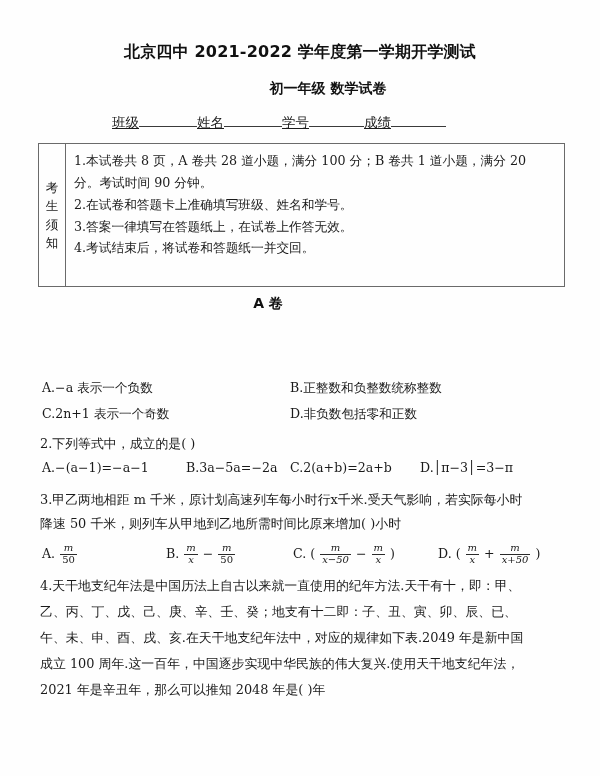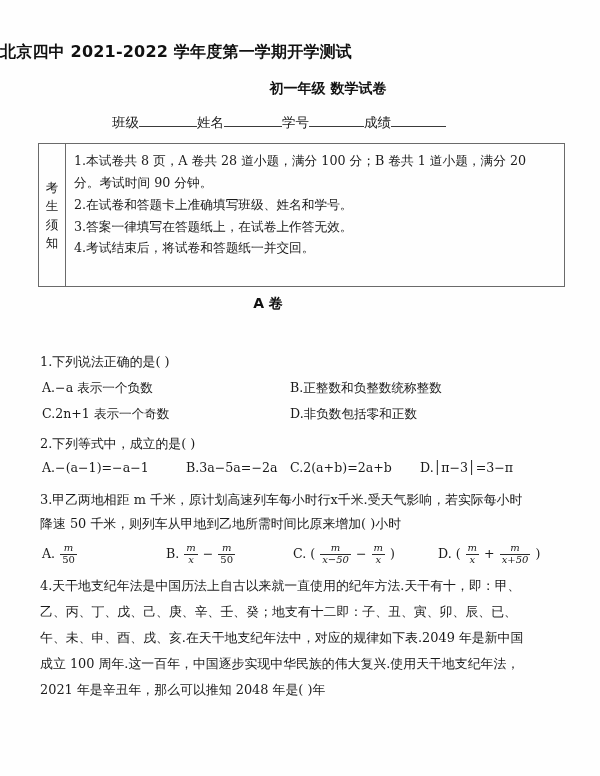--- a/index.html
+++ b/index.html
@@ -22,20 +22,21 @@
     height: 776px;
     background: #fefefe;
   }
 
   
   .doc-title {
     position: absolute;
     top: 42px;
     left: 0;
     width: 600px;
+    text-align: center;
     font-family: "DejaVu Sans", "Liberation Sans", sans-serif;
     font-weight: bold;
     font-size: 16px;
     letter-spacing: 0.2px;
     color: #111;
   }
   .doc-subtitle {
     position: absolute;
     top: 80px;
     left: 8px;
@@ -51,21 +52,21 @@
   
   .info-line {
     position: absolute;
     top: 113px;
     left: 112px;
     width: 400px;
     font-size: 13.5px;
     white-space: nowrap;
     color: #1a1a1a;
   }
-  .info-line .fld { display: inline-block; }
+  .info-line .fld { display: inline-block; text-decoration: underline; }
   .info-line .blank {
     display: inline-block;
     border-bottom: 1px solid #3a3a3a;
     height: 13px;
     vertical-align: baseline;
   }
   .b1 { width: 58px; }
   .b2 { width: 58px; }
   .b3 { width: 55px; }
   .b4 { width: 55px; }
@@ -193,21 +194,20 @@
       <p>1.本试卷共 8 页，A 卷共 28 道小题，满分 100 分；B 卷共 1 道小题，满分 20</p>
       <p>分。考试时间 90 分钟。</p>
       <p>2.在试卷和答题卡上准确填写班级、姓名和学号。</p>
       <p>3.答案一律填写在答题纸上，在试卷上作答无效。</p>
       <p>4.考试结束后，将试卷和答题纸一并交回。</p>
     </div>
   </div>
 
   <div class="section-a">A 卷</div>
 
-  <div class="q-stem" style="top:352px">1.下列说法正确的是(        )</div>
   <div class="opt-row" style="top:380px">
     <span class="opt" style="left:42px">A.−a 表示一个负数</span>
     <span class="opt" style="left:290px">B.正整数和负整数统称整数</span>
   </div>
   <div class="opt-row" style="top:406px">
     <span class="opt" style="left:42px">C.2n+1 表示一个奇数</span>
     <span class="opt" style="left:290px">D.非负数包括零和正数</span>
   </div>
 
   <div class="q-stem" style="top:434px">2.下列等式中，成立的是(        )</div>

